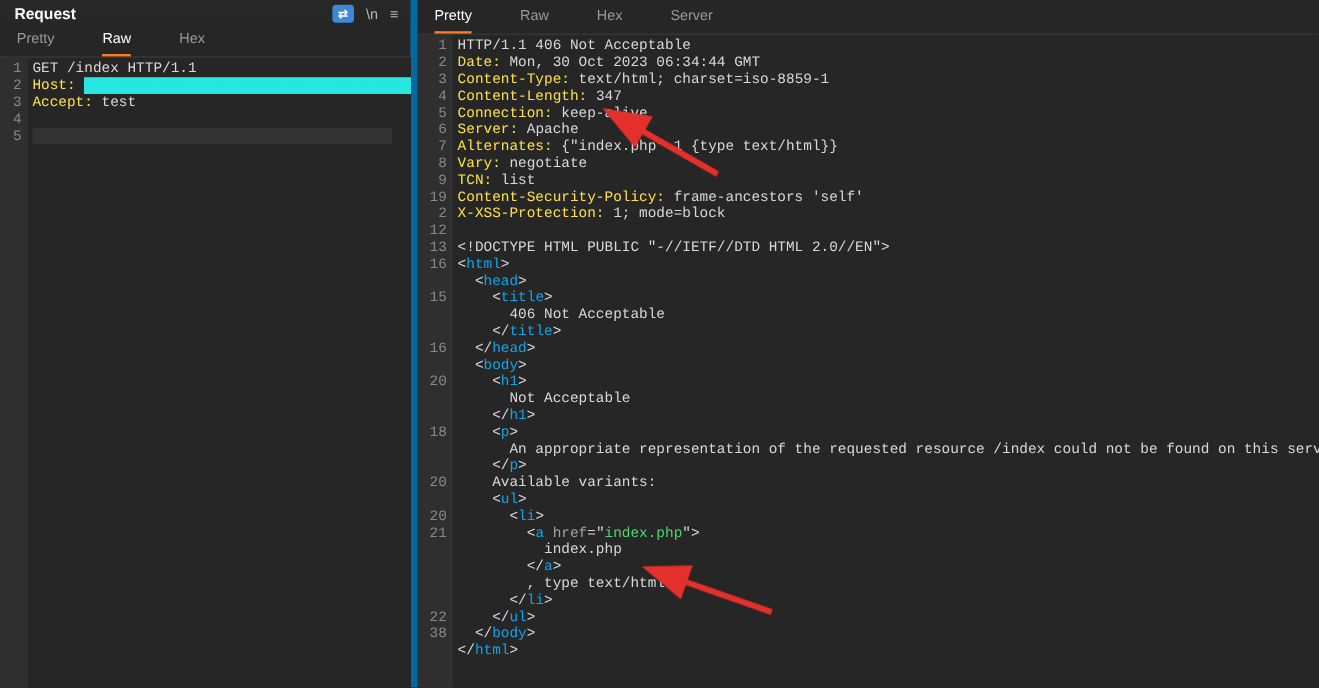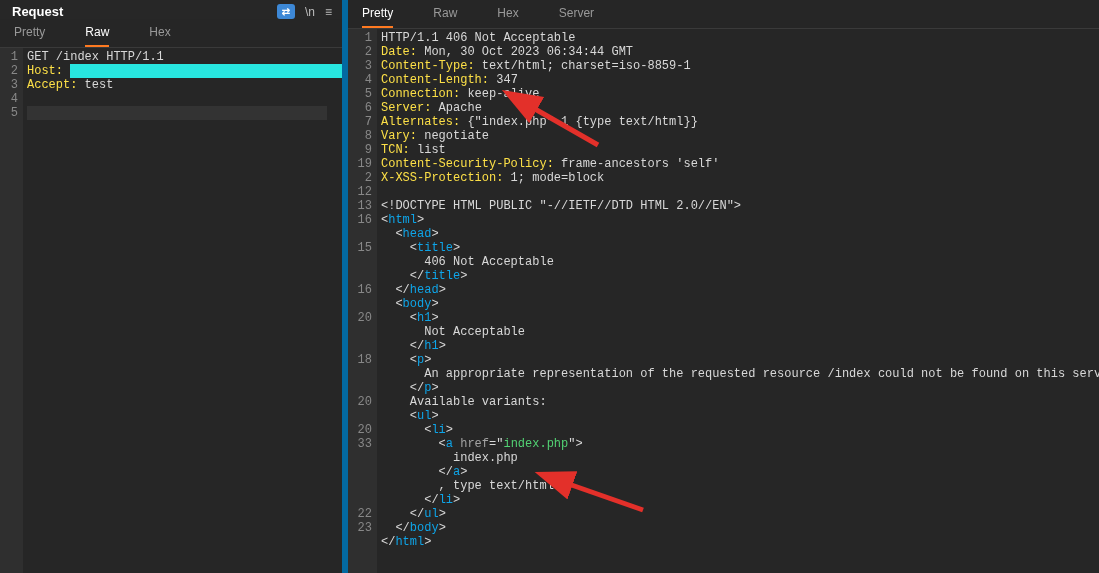--- a/index.html
+++ b/index.html
@@ -94,27 +94,27 @@
           <div class="gline"></div>
           <div class="gline">20</div>
           <div class="gline"></div>
           <div class="gline"></div>
           <div class="gline">18</div>
           <div class="gline"></div>
           <div class="gline"></div>
           <div class="gline">20</div>
           <div class="gline"></div>
           <div class="gline">20</div>
-          <div class="gline">33</div>
+          <div class="gline">21</div>
           <div class="gline"></div>
           <div class="gline"></div>
           <div class="gline"></div>
           <div class="gline"></div>
           <div class="gline">22</div>
-          <div class="gline">23</div>
+          <div class="gline">38</div>
           <div class="gline"></div>
         </div>
       <div class="code" id="res-code"><div class="cline"><span class="c-plain">HTTP/1.1 406 Not Acceptable</span></div><div class="cline"><span class="c-key">Date:</span><span class="c-plain"> Mon, 30 Oct 2023 06:34:44 GMT</span></div><div class="cline"><span class="c-key">Content-Type:</span><span class="c-plain"> text/html; charset=iso-8859-1</span></div><div class="cline"><span class="c-key">Content-Length:</span><span class="c-plain"> 347</span></div><div class="cline"><span class="c-key">Connection:</span><span class="c-plain"> keep-alive</span></div><div class="cline"><span class="c-key">Server:</span><span class="c-plain"> Apache</span></div><div class="cline"><span class="c-key">Alternates:</span><span class="c-plain"> {"index.php" 1 {type text/html}}</span></div><div class="cline"><span class="c-key">Vary:</span><span class="c-plain"> negotiate</span></div><div class="cline"><span class="c-key">TCN:</span><span class="c-plain"> list</span></div><div class="cline"><span class="c-key">Content-Security-Policy:</span><span class="c-plain"> frame-ancestors 'self'</span></div><div class="cline"><span class="c-key">X-XSS-Protection:</span><span class="c-plain"> 1; mode=block</span></div><div class="cline">&nbsp;</div><div class="cline"><span class="c-plain">&lt;!DOCTYPE HTML PUBLIC "-//IETF//DTD HTML 2.0//EN"&gt;</span></div><div class="cline"><span class="c-punc">&lt;</span><span class="c-tag">html</span><span class="c-punc">&gt;</span></div><div class="cline"><span class="c-plain">  </span><span class="c-punc">&lt;</span><span class="c-tag">head</span><span class="c-punc">&gt;</span></div><div class="cline"><span class="c-plain">    </span><span class="c-punc">&lt;</span><span class="c-tag">title</span><span class="c-punc">&gt;</span></div><div class="cline"><span class="c-plain">      406 Not Acceptable</span></div><div class="cline"><span class="c-plain">    </span><span class="c-punc">&lt;/</span><span class="c-tag">title</span><span class="c-punc">&gt;</span></div><div class="cline"><span class="c-plain">  </span><span class="c-punc">&lt;/</span><span class="c-tag">head</span><span class="c-punc">&gt;</span></div><div class="cline"><span class="c-plain">  </span><span class="c-punc">&lt;</span><span class="c-tag">body</span><span class="c-punc">&gt;</span></div><div class="cline"><span class="c-plain">    </span><span class="c-punc">&lt;</span><span class="c-tag">h1</span><span class="c-punc">&gt;</span></div><div class="cline"><span class="c-plain">      Not Acceptable</span></div><div class="cline"><span class="c-plain">    </span><span class="c-punc">&lt;/</span><span class="c-tag">h1</span><span class="c-punc">&gt;</span></div><div class="cline"><span class="c-plain">    </span><span class="c-punc">&lt;</span><span class="c-tag">p</span><span class="c-punc">&gt;</span></div><div class="cline"><span class="c-plain">      An appropriate representation of the requested resource /index could not be found on this server.</span></div><div class="cline"><span class="c-plain">    </span><span class="c-punc">&lt;/</span><span class="c-tag">p</span><span class="c-punc">&gt;</span></div><div class="cline"><span class="c-plain">    Available variants:</span></div><div class="cline"><span class="c-plain">    </span><span class="c-punc">&lt;</span><span class="c-tag">ul</span><span class="c-punc">&gt;</span></div><div class="cline"><span class="c-plain">      </span><span class="c-punc">&lt;</span><span class="c-tag">li</span><span class="c-punc">&gt;</span></div><div class="cline"><span class="c-plain">        </span><span class="c-punc">&lt;</span><span class="c-tag">a</span><span class="c-plain"> </span><span class="c-attr">href</span><span class="c-punc">="</span><span class="c-str">index.php</span><span class="c-punc">"&gt;</span></div><div class="cline"><span class="c-plain">          index.php</span></div><div class="cline"><span class="c-plain">        </span><span class="c-punc">&lt;/</span><span class="c-tag">a</span><span class="c-punc">&gt;</span></div><div class="cline"><span class="c-plain">        , type text/html</span></div><div class="cline"><span class="c-plain">      </span><span class="c-punc">&lt;/</span><span class="c-tag">li</span><span class="c-punc">&gt;</span></div><div class="cline"><span class="c-plain">    </span><span class="c-punc">&lt;/</span><span class="c-tag">ul</span><span class="c-punc">&gt;</span></div><div class="cline"><span class="c-plain">  </span><span class="c-punc">&lt;/</span><span class="c-tag">body</span><span class="c-punc">&gt;</span></div><div class="cline"><span class="c-punc">&lt;/</span><span class="c-tag">html</span><span class="c-punc">&gt;</span></div></div>
     </div>
 
     <div class="arrow" style="left:170px;top:95px">
       <svg width="90" height="60">
           <defs>
             <marker id="ah1" markerWidth="10" markerHeight="10" refX="2" refY="3" orient="auto">
               <path d="M0,0 L0,6 L8,3 z" fill="#e3302a"></path>

